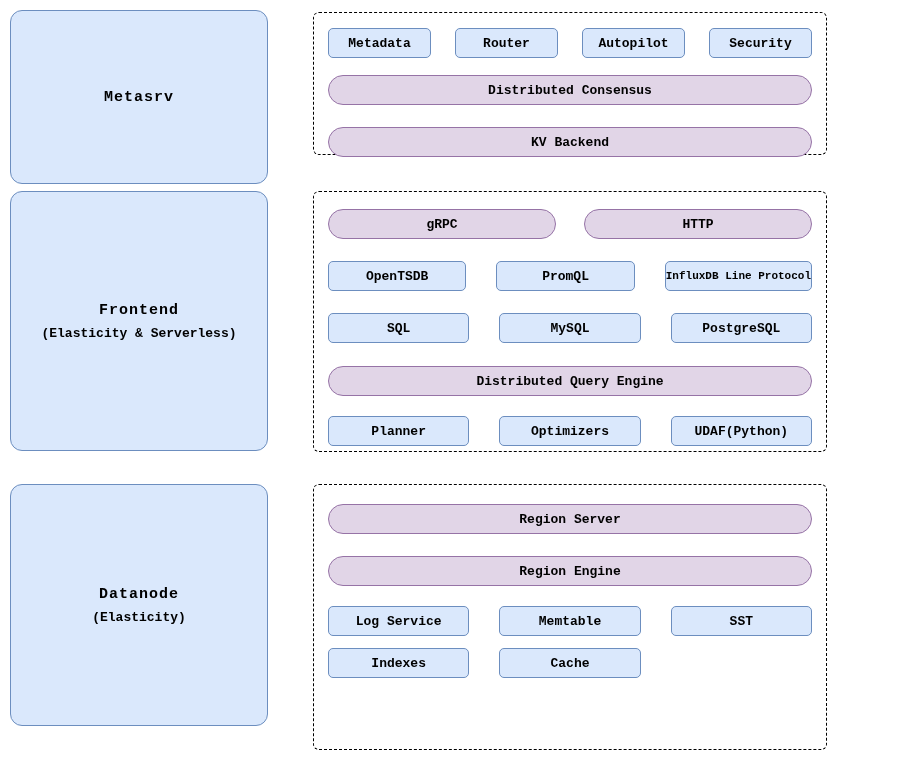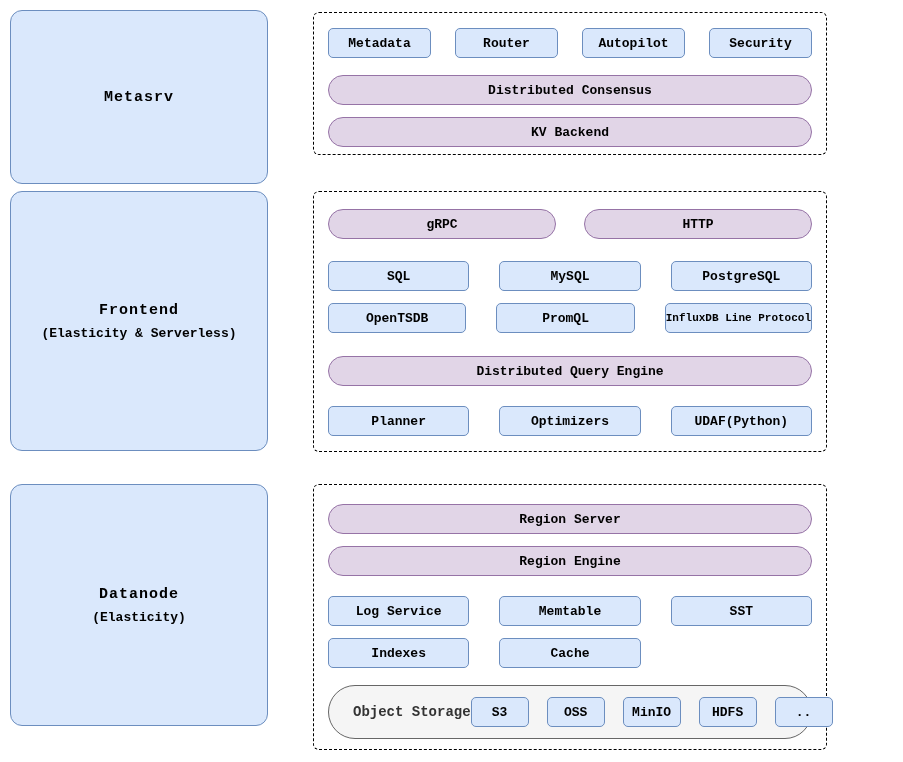--- a/index.html
+++ b/index.html
@@ -84,21 +84,21 @@
     border-radius: 27px;
     box-sizing: border-box;
     display: flex;
     align-items: center;
     padding: 0 18px 0 24px;
   }
   .storage-label { color: #333333; font-size: 14px; white-space: nowrap; }
   .storage-boxes { margin-left: auto; display: flex; gap: 18px; }
   .sbox { width: 58px; }
 
-  .mt10 { margin-top: 12px; }
+  .mt10 { margin-top: 22px; }
   .mt12 { margin-top: 12px; }
   .mt15 { margin-top: 15px; }
   .mt17 { margin-top: 17px; }
   .mt19 { margin-top: 19px; }
   .mt20 { margin-top: 20px; }
   .mt22 { margin-top: 22px; }
   .mt23 { margin-top: 23px; }
 </style>
 </head>
 <body>
@@ -123,29 +123,29 @@
   <div class="bignode" style="top:191px;height:260px;">
     <div class="bignode-title">Frontend</div>
     <div class="bignode-sub">(Elasticity &amp; Serverless)</div>
   </div>
 
   <div class="panel" style="top:191px;height:261px;">
     <div class="grid cols2 mt17">
       <div class="pill">gRPC</div>
       <div class="pill">HTTP</div>
     </div>
+    <div class="grid cols3 mt10">
+      <div class="bluebox">OpenTSDB</div>
+      <div class="bluebox">PromQL</div>
+      <div class="bluebox smalltext">InfluxDB Line Protocol</div>
+    </div>
     <div class="grid cols3 mt22">
       <div class="bluebox">SQL</div>
       <div class="bluebox">MySQL</div>
       <div class="bluebox">PostgreSQL</div>
-    </div>
-    <div class="grid cols3 mt10">
-      <div class="bluebox">OpenTSDB</div>
-      <div class="bluebox">PromQL</div>
-      <div class="bluebox smalltext">InfluxDB Line Protocol</div>
     </div>
     <div class="pill mt23">Distributed Query Engine</div>
     <div class="grid cols3 mt20">
       <div class="bluebox">Planner</div>
       <div class="bluebox">Optimizers</div>
       <div class="bluebox">UDAF(Python)</div>
     </div>
   </div>
 
   <div class="bignode" style="top:484px;height:242px;">
@@ -158,25 +158,15 @@
     <div class="pill mt10">Region Engine</div>
     <div class="grid cols3 mt20">
       <div class="bluebox">Log Service</div>
       <div class="bluebox">Memtable</div>
       <div class="bluebox">SST</div>
     </div>
     <div class="grid cols3 mt12">
       <div class="bluebox">Indexes</div>
       <div class="bluebox">Cache</div>
     </div>
-    <div class="storage mt17">
-      <span class="storage-label">Object Storage</span>
-      <div class="storage-boxes">
-        <div class="bluebox sbox">S3</div>
-        <div class="bluebox sbox">OSS</div>
-        <div class="bluebox sbox">MinIO</div>
-        <div class="bluebox sbox">HDFS</div>
-        <div class="bluebox sbox">..</div>
-      </div>
-    </div>
   </div>
 
 </div>
 
 </body></html>

